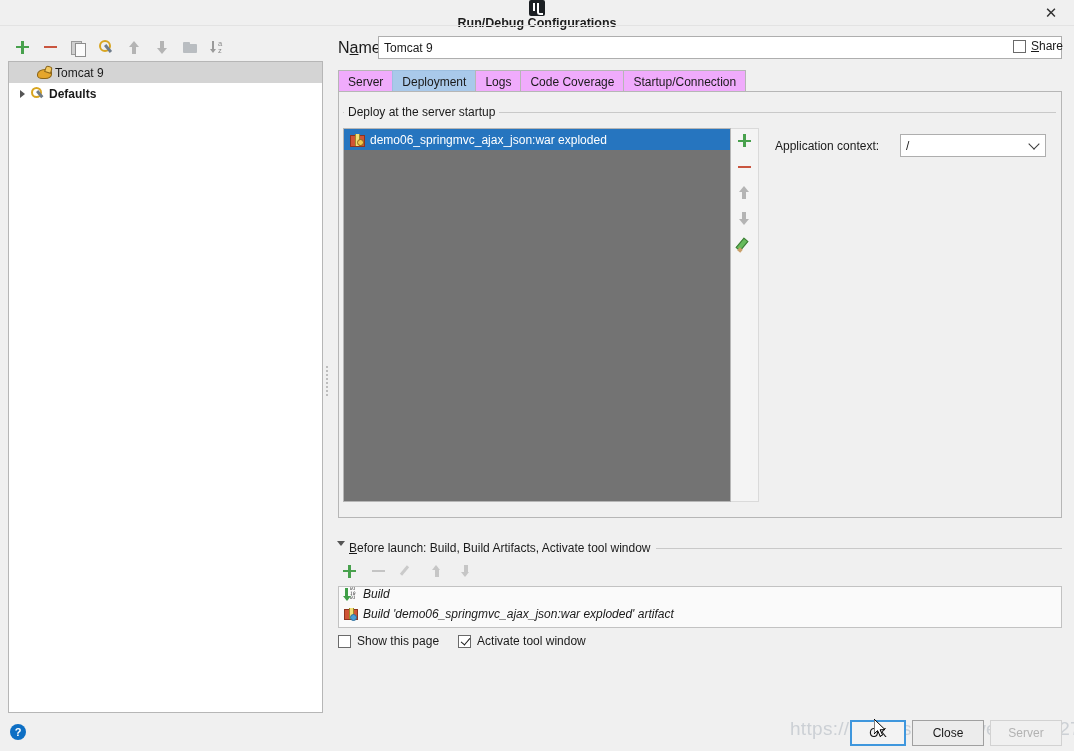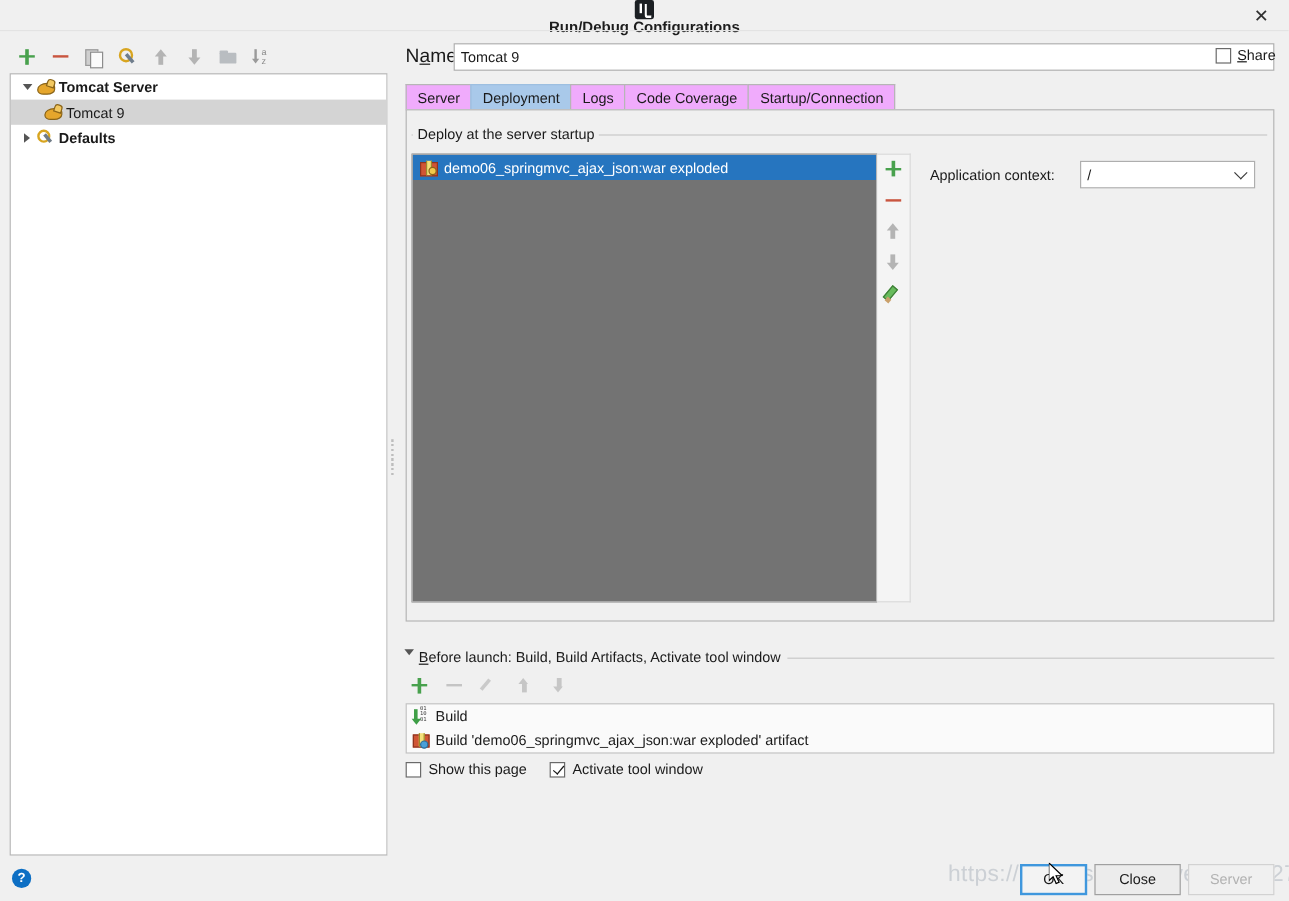--- a/index.html
+++ b/index.html
@@ -392,22 +392,22 @@
     border-top: 5px solid #c6c6c6;
   }
 
   .bl-list {
     position: absolute; left: 338px; top: 586px;
     width: 724px; height: 42px;
     background: #fafafa; border: 1px solid #c2c2c2;
     overflow: hidden;
   }
   .bl-row {
-    height: 20px; display: flex; align-items: center; padding-left: 4px;
-    white-space: nowrap; font-size: 12px;
+    height: 20px; display: flex; padding-left: 4px;
+    white-space: nowrap; font-size: 12px; font-style: italic;
   }
   .build-ico { width: 16px; height: 15px; flex: none; margin-right: 4px; position: relative; }
   .build-ico::before {
     content: ""; position: absolute; left: 1.5px; top: 1px; width: 3px; height: 9px; background: #3f9f47;
   }
   .build-ico::after {
     content: ""; position: absolute; left: -0.5px; top: 9px;
     border-left: 4px solid transparent; border-right: 4px solid transparent;
     border-top: 5px solid #3f9f47;
   }
@@ -490,25 +490,20 @@
     <div class="tb-ico ico-down"></div>
     <div class="tb-ico ico-folder"></div>
     <div class="tb-ico ico-sort">
       <span class="arr"></span>
         <span class="arrh"></span>
         <span class="az">a<br>z</span>
     </div>
   </div>
 
   <div class="tree-panel">
-    <div class="tree-row">
-      <div class="tw down"></div>
-      <div class="cat-ico"></div>
-      <div class="tree-label bold">Tomcat Server</div>
-    </div>
     <div class="tree-row selected indent-1">
       <div class="cat-ico"></div>
       <div class="tree-label">Tomcat 9</div>
     </div>
     <div class="tree-row">
       <div class="tw right"></div>
       <div class="wrench-ico"></div>
       <div class="tree-label bold">Defaults</div>
     </div>
   </div>

